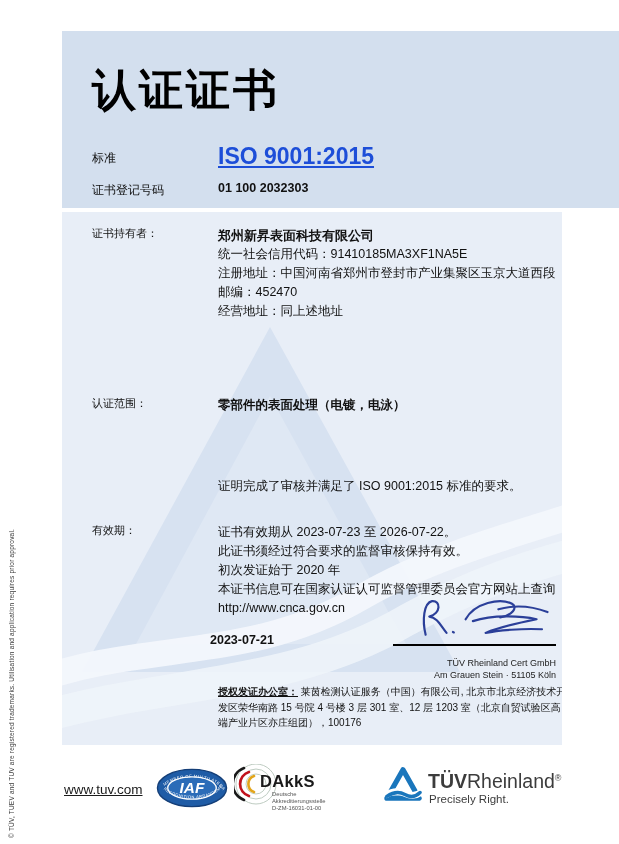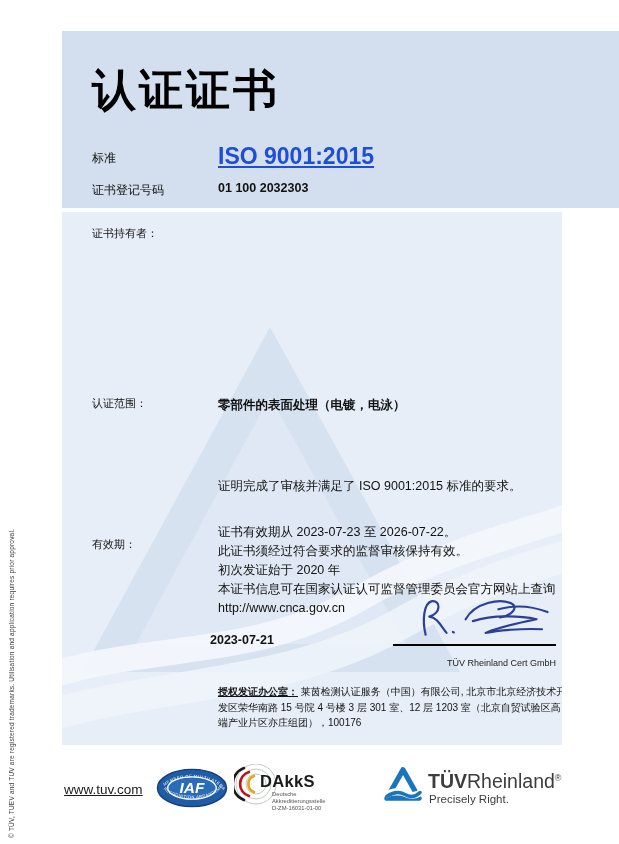--- a/index.html
+++ b/index.html
@@ -64,27 +64,34 @@
     <svg class="wm" viewBox="0 0 500 533">
       <path d="M208 115 L398 460 L20 460 Z" fill="#d7e2f1"></path>
       <path d="M208 184 L344 432 L74 432 Z" fill="#dfe8f4"></path>
       <path d="M-30 470 C 80 428, 185 452, 300 385 C 362 349, 425 330, 530 298" stroke="#f3f7fc" stroke-width="26" fill="none" opacity="0.95"></path>
       <path d="M-30 508 C 100 468, 225 478, 345 408 C 410 372, 470 352, 540 335" stroke="#eef4fa" stroke-width="32" fill="none" opacity="0.9"></path>
     </svg>
 
     <div class="layer">
 
       <div class="lbl" style="top:14px;">证书持有者：</div>
+      <div class="val" style="top:14px;">
+        <div class="holder-name">郑州新昇表面科技有限公司</div>
+        <div>统一社会信用代码：91410185MA3XF1NA5E</div>
+        <div>注册地址：中国河南省郑州市登封市产业集聚区玉京大道西段</div>
+        <div>邮编：452470</div>
+        <div>经营地址：同上述地址</div>
+      </div>
 
       <div class="lbl" style="top:184px;">认证范围：</div>
       <div class="val" style="top:184px;font-weight:bold;">零部件的表面处理（电镀，电泳）</div>
 
       <div class="statement">证明完成了审核并满足了 ISO 9001:2015 标准的要求。</div>
 
-      <div class="lbl" style="top:311px;margin-top:14px;">有效期：</div>
+      <div class="lbl" style="top:311px;">有效期：</div>
       <div class="val" style="top:311px;">
         <div>证书有效期从 2023-07-23 至 2026-07-22。</div>
         <div>此证书须经过符合要求的监督审核保持有效。</div>
         <div>初次发证始于 2020 年</div>
         <div>本证书信息可在国家认证认可监督管理委员会官方网站上查询</div>
         <div>http://www.cnca.gov.cn</div>
       </div>
 
       <div class="issue-date">2023-07-21</div>
 
@@ -93,20 +100,21 @@
           <path d="M18 47 C 14 31, 16 12, 25 10 C 35 9, 35 24, 22 27 C 31 28, 35 38, 41 45"></path>
           <path d="M48 44 l 1 0.5"></path>
           <path d="M62 30 C 72 12, 100 6, 113 13 C 120 17, 113 26, 100 28"></path>
           <path d="M70 32 C 92 25, 122 26, 140 30 C 120 34, 96 40, 84 45 C 98 42, 124 40, 146 41"></path>
           <path d="M98 19 C 116 14, 136 16, 152 22"></path>
         </g>
       </svg>
       <div class="sig-line"></div>
       <div class="signer">
         <div>TÜV Rheinland Cert GmbH</div>
+        <div>Am Grauen Stein · 51105 Köln</div>
       </div>
 
       <div class="office">
         <span class="office-label">授权发证办公室：</span>
         <span>莱茵检测认证服务（中国）有限公司, 北京市北京经济技术开发区荣华南路 15 号院 4 号楼 3 层 301 室、12 层 1203 室（北京自贸试验区高端产业片区亦庄组团），100176</span>
       </div>
     </div>
   </div>
 
   <div class="website">www.tuv.com</div>

